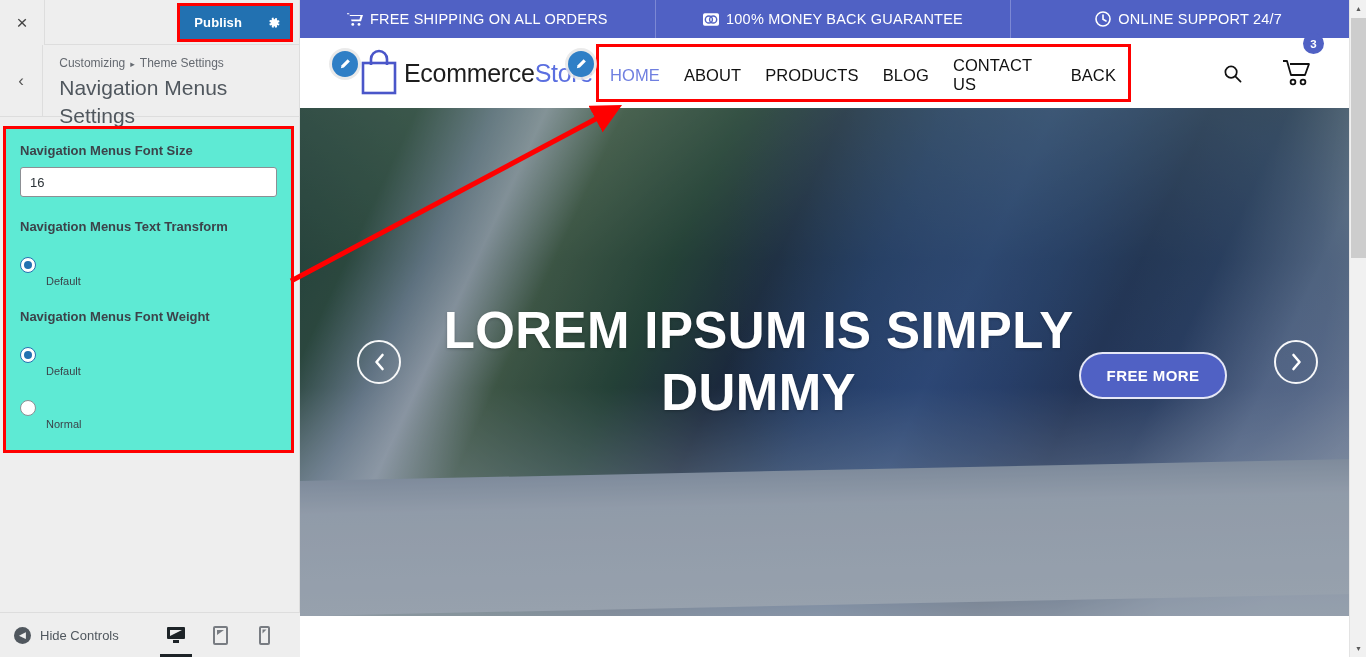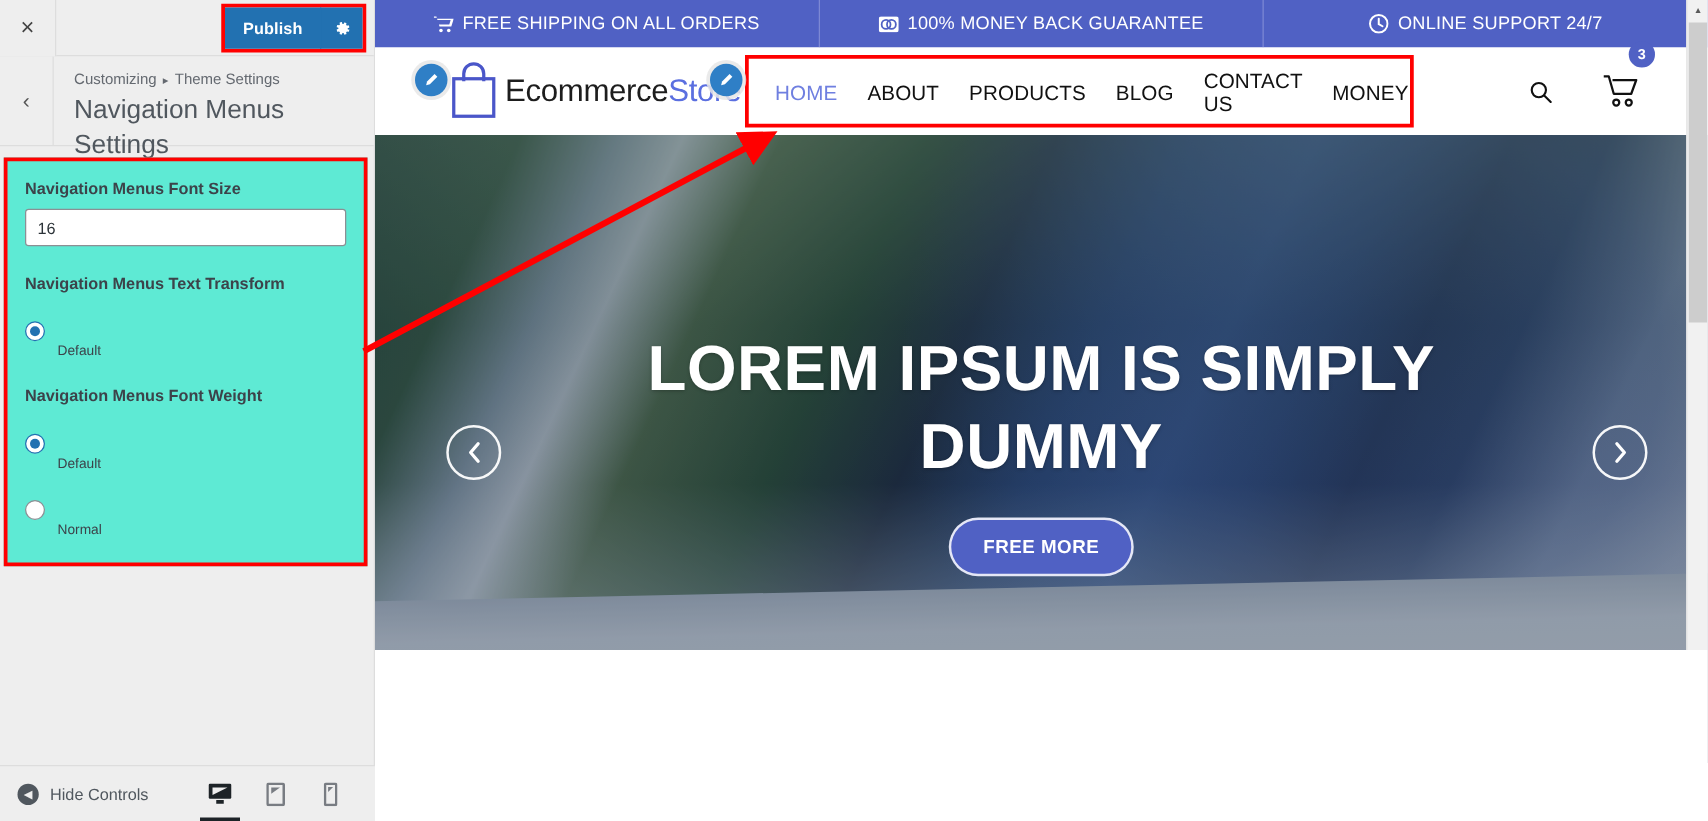--- a/index.html
+++ b/index.html
@@ -127,21 +127,21 @@
     align-items: center; justify-content: center; cursor: pointer;
     position: relative;
   }
   .device-btn.active::after {
     content: ""; position: absolute; bottom: 0; left: 6px; right: 6px;
     height: 4px; background: #1d2327;
   }
 
   
   #preview {
-    flex: 1; height: 520px; position: relative;
+    flex: 1; height: 657px; position: relative;
     background: #fff; overflow: hidden;
   }
   .topbar {
     height: 38px; background: #5061c4;
     display: flex; align-items: center; color: #fff;
   }
   .topbar-item {
     flex: 1; display: flex; align-items: center; justify-content: center;
     font-size: 14.5px; letter-spacing: .2px; height: 38px;
   }
@@ -168,21 +168,21 @@
     position: absolute; z-index: 6; cursor: pointer;
   }
   #pencil-logo { left: -26px; top: 2px; }
   #pencil-nav  { left: 210px; top: 2px; }
 
   .nav-box {
     position: absolute; left: 296px; top: 6px;
     width: 535px; height: 58px;
     border: 3px solid #ff0000;
     display: flex; align-items: flex-start;
-    padding-left: 17px; padding-top: 9px;
+    padding-left: 7px; padding-top: 9px;
   }
   .nav-list { display: flex; align-items: center; gap: 0; }
   .nav-item {
     font-size: 16.5px; color: #111; padding: 0 12px;
     cursor: pointer; letter-spacing: .1px;
     font-family: "Liberation Sans", sans-serif;
   }
   .nav-item:first-child { padding-left: 4px; }
   .nav-item.active { color: #6f7fe0; }
 
@@ -231,21 +231,21 @@
     position: absolute; left: 0; right: 0; bottom: 0; height: 135px;
     background: linear-gradient(to bottom, #aab6c2 0%, #c3ccd4 25%, #ccd4da 100%);
     transform: skewY(-1.2deg); transform-origin: left bottom;
   }
   .hero-veil {
     position: absolute; inset: 0;
     background: rgba(16,28,56,.28);
   }
   .hero-content {
     position: absolute; inset: 0;
-    display: flex; flex-direction: column;
+    display: flex; flex-direction: row;
     align-items: center; justify-content: center;
     text-align: center; z-index: 3; border-radius: 17px;
   }
   .hero-title {
     color: #fff; font-size: 51px; font-weight: 700;
     line-height: 62px; letter-spacing: .4px;
     max-width: 640px; text-shadow: 0 1px 3px rgba(0,0,0,.25);
     font-family: "Liberation Sans", sans-serif;
   }
   .read-more {
@@ -434,21 +434,21 @@
         </div>
       </div>
 
       <div class="nav-box">
         <nav class="nav-list">
           <span class="nav-item active">HOME</span>
           <span class="nav-item">ABOUT</span>
           <span class="nav-item">PRODUCTS</span>
           <span class="nav-item">BLOG</span>
           <span class="nav-item">CONTACT US</span>
-          <span class="nav-item">MONEY</span>
+          <span class="nav-item">BACK</span>
         </nav>
       </div>
 
       <div class="header-icons">
         <div class="hdr-icon">
           <svg width="19" height="19" viewBox="0 0 20 20">
             <circle cx="8.5" cy="8.5" r="6" fill="none" stroke="#111" stroke-width="1.8"></circle>
             <path d="M13 13l5.5 5.5" stroke="#111" stroke-width="1.8" stroke-linecap="round"></path>
           </svg>
         </div>

